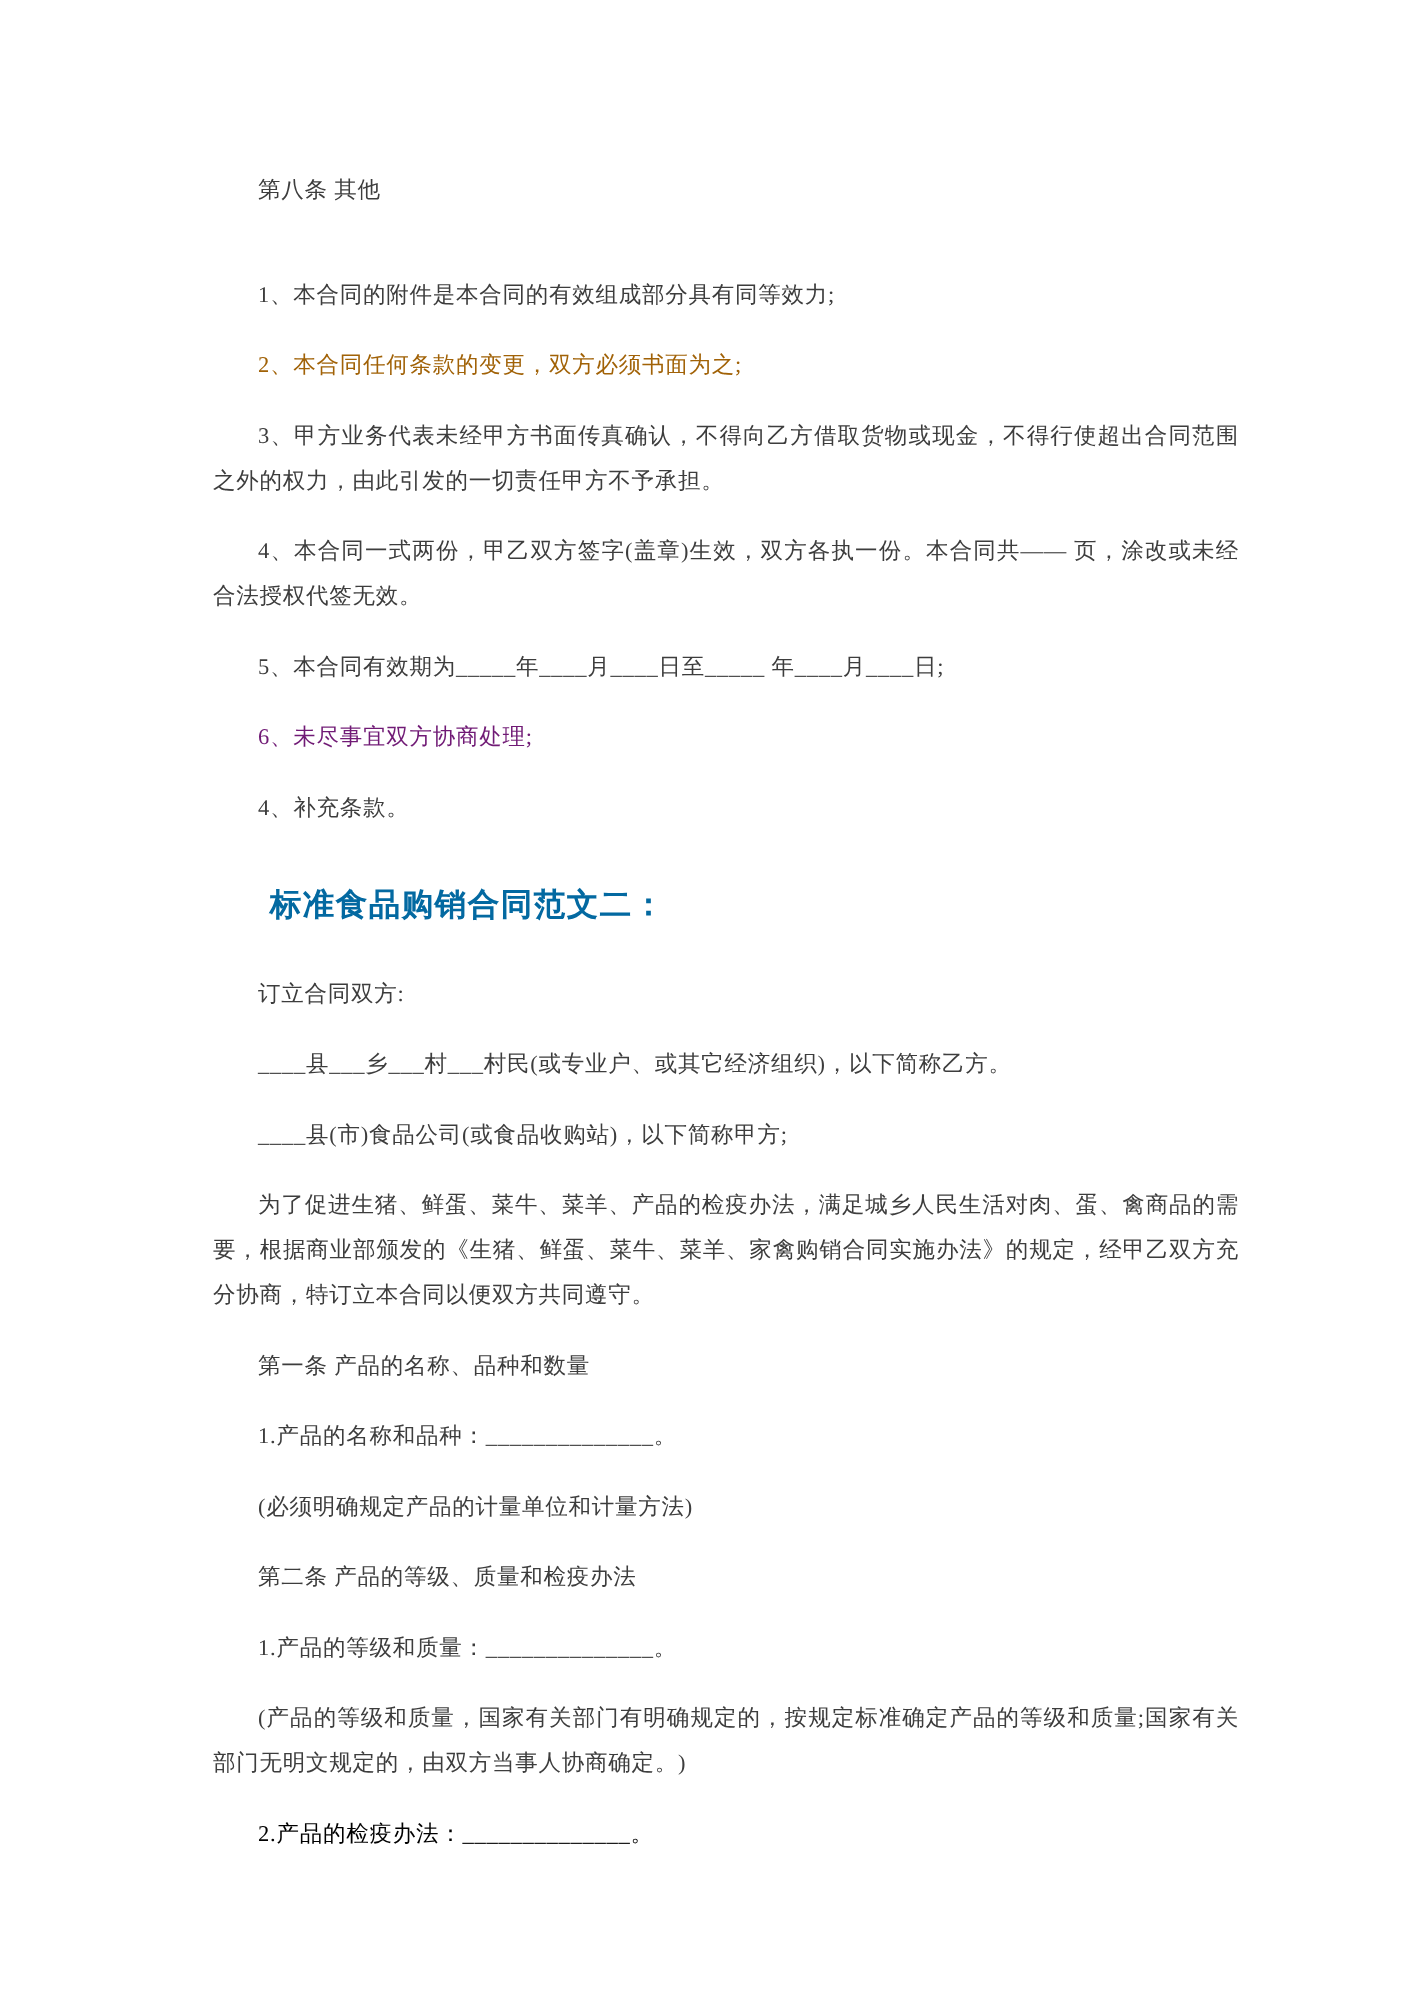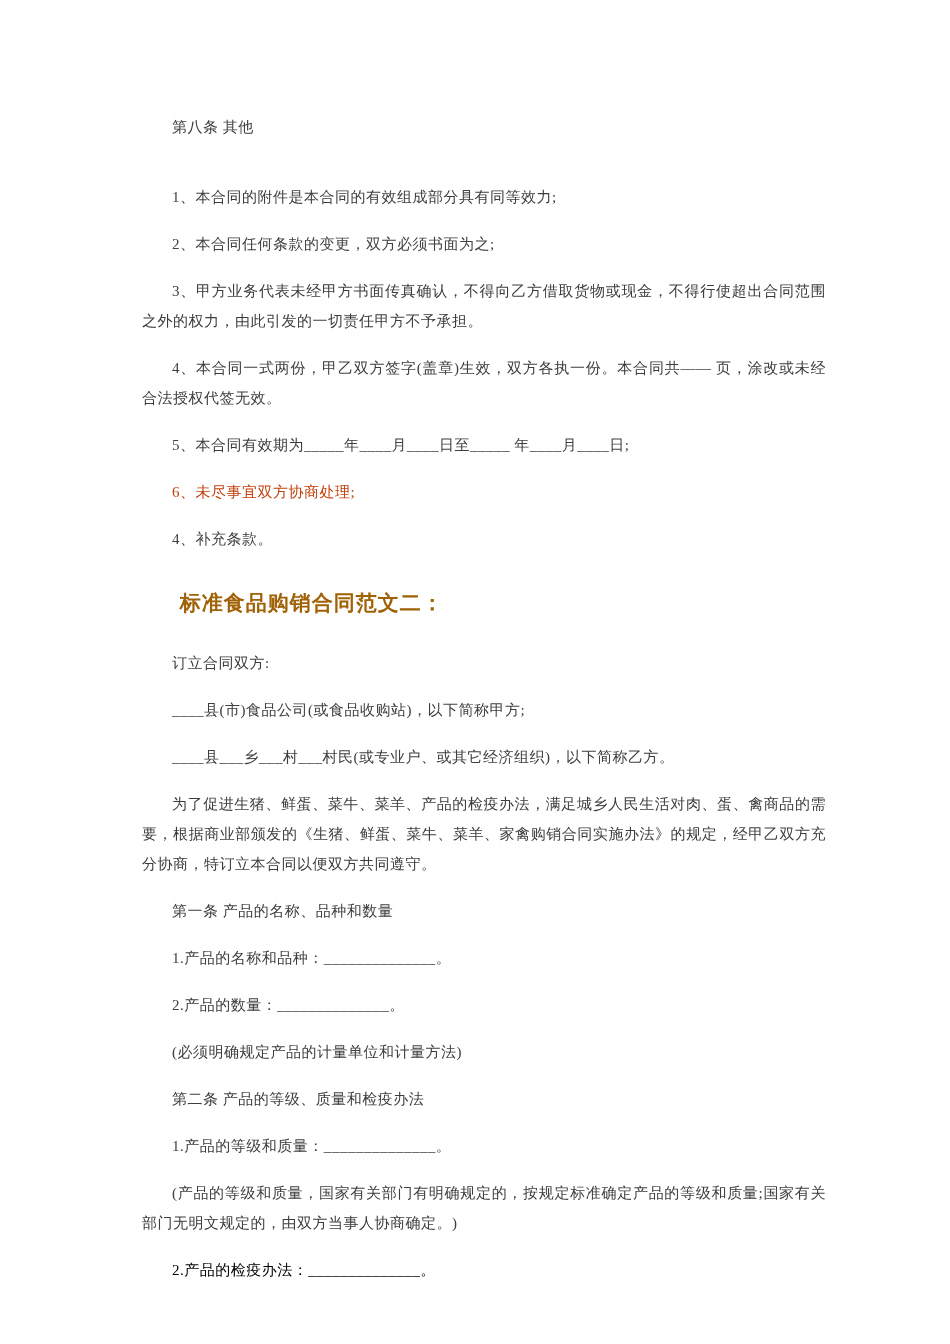--- a/index.html
+++ b/index.html
@@ -35,35 +35,34 @@
     letter-spacing: 1px;
   }
 </style>
 </head>
 <body>
 
 <div class="page">
 
   <p class="para" style="color: rgb(61, 61, 61);">第八条 其他</p>
   <p class="para" style="color: rgb(61, 61, 61); margin-top: 40px;">1、本合同的附件是本合同的有效组成部分具有同等效力;</p>
-  <p class="para" style="color: #404040;">2、本合同任何条款的变更，双方必须书面为之;</p>
+  <p class="para" style="color: #a16207;">2、本合同任何条款的变更，双方必须书面为之;</p>
   <p class="para" style="color: rgb(61, 61, 61);">3、甲方业务代表未经甲方书面传真确认，不得向乙方借取货物或现金，不得行使超出合同范围之外的权力，由此引发的一切责任甲方不予承担。</p>
   <p class="para" style="color: rgb(61, 61, 61);">4、本合同一式两份，甲乙双方签字(盖章)生效，双方各执一份。本合同共—— 页，涂改或未经合法授权代签无效。</p>
   <p class="para" style="color: rgb(61, 61, 61);">5、本合同有效期为_____年____月____日至_____ 年____月____日;</p>
-  <p class="para" style="color: #c2410c;">6、未尽事宜双方协商处理;</p>
+  <p class="para" style="color: #701a75;">6、未尽事宜双方协商处理;</p>
   <p class="para" style="color: rgb(61, 61, 61);">4、补充条款。</p>
 
-  <h2 class="section-heading" id="section-heading" style="color: #a16207; margin-top: 34px;">标准食品购销合同范文二：</h2>
+  <h2 class="section-heading" id="section-heading" style="color: #0369a1; margin-top: 34px;">标准食品购销合同范文二：</h2>
 
   <p class="para" style="color: rgb(61, 61, 61);">订立合同双方:</p>
+  <p class="para" style="color: rgb(61, 61, 61);">____县___乡___村___村民(或专业户、或其它经济组织)，以下简称乙方。</p>
   <p class="para" style="color: rgb(61, 61, 61);">____县(市)食品公司(或食品收购站)，以下简称甲方;</p>
-  <p class="para" style="color: rgb(61, 61, 61);">____县___乡___村___村民(或专业户、或其它经济组织)，以下简称乙方。</p>
   <p class="para" style="color: rgb(61, 61, 61);">为了促进生猪、鲜蛋、菜牛、菜羊、产品的检疫办法，满足城乡人民生活对肉、蛋、禽商品的需要，根据商业部颁发的《生猪、鲜蛋、菜牛、菜羊、家禽购销合同实施办法》的规定，经甲乙双方充分协商，特订立本合同以便双方共同遵守。</p>
   <p class="para" style="color: rgb(61, 61, 61);">第一条 产品的名称、品种和数量</p>
   <p class="para" style="color: rgb(61, 61, 61);">1.产品的名称和品种：______________。</p>
-  <p class="para" style="color: rgb(61, 61, 61);">2.产品的数量：______________。</p>
   <p class="para" style="color: rgb(61, 61, 61);">(必须明确规定产品的计量单位和计量方法)</p>
   <p class="para" style="color: rgb(61, 61, 61);">第二条 产品的等级、质量和检疫办法</p>
   <p class="para" style="color: rgb(61, 61, 61);">1.产品的等级和质量：______________。</p>
   <p class="para" style="color: rgb(61, 61, 61);">(产品的等级和质量，国家有关部门有明确规定的，按规定标准确定产品的等级和质量;国家有关部门无明文规定的，由双方当事人协商确定。)</p>
   <p class="para" style="color: #000000;">2.产品的检疫办法：______________。</p>
 
 </div>
 
 </body></html>

